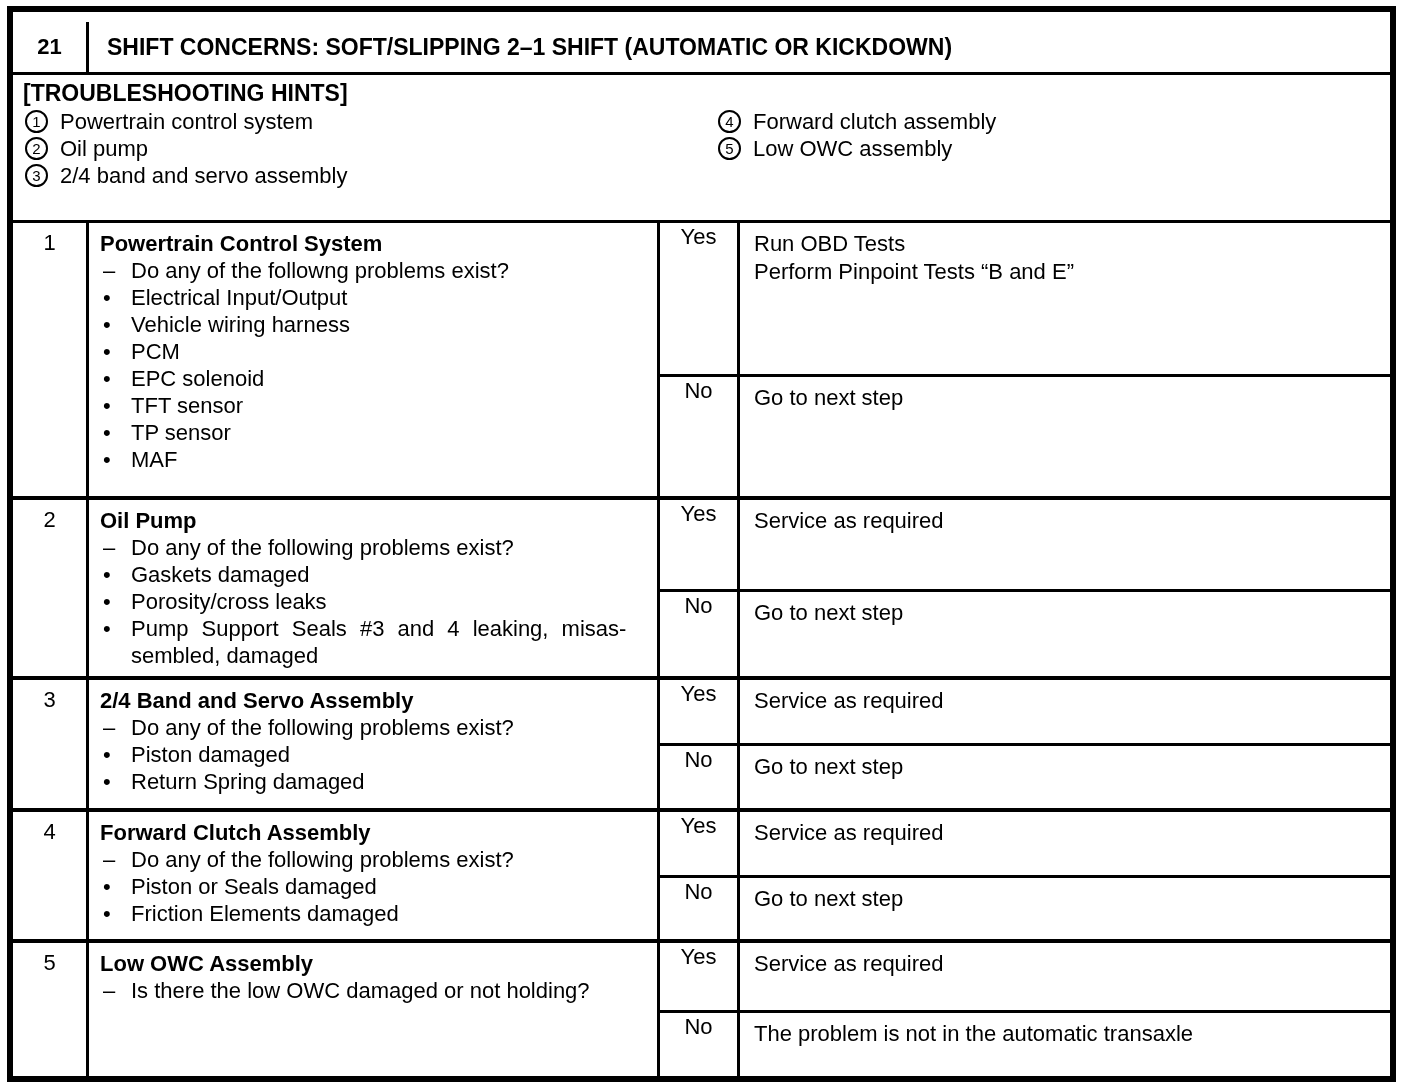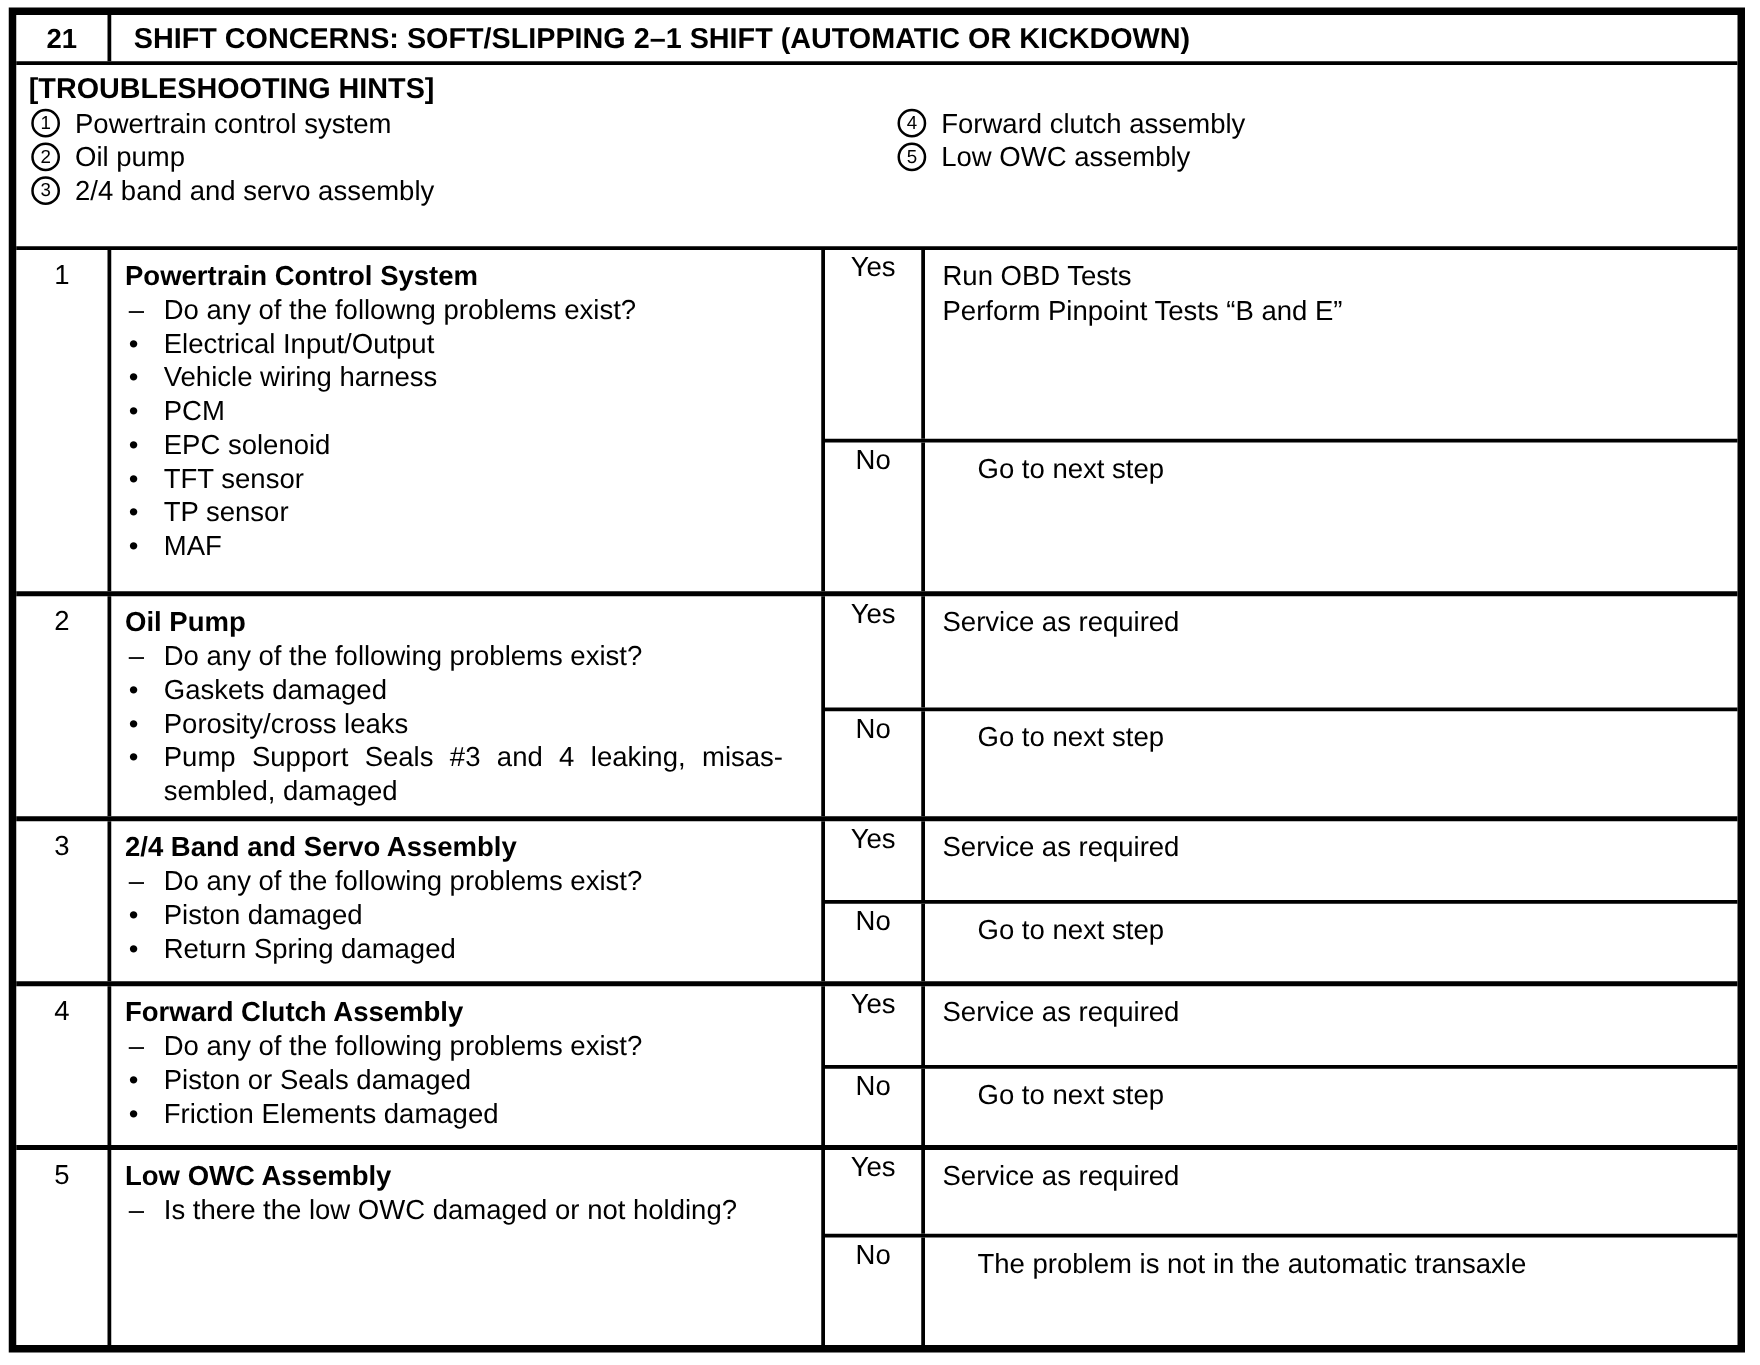--- a/index.html
+++ b/index.html
@@ -13,21 +13,21 @@
   }
   .frame {
     position: absolute; left: 7px; top: 6px;
     width: 1389px; height: 1076px;
     border: 6px solid #000;
     display: flex; flex-direction: column;
     background: #fff;
   }
 
   
-  .row-title { height: 40px; border-bottom: 3px solid #000; display: flex; }
+  .row-title { height: 53px; border-bottom: 3px solid #000; display: flex; margin-top: 10px; }
   .cell-num {
     width: 76px; border-right: 3px solid #000;
     display: flex; align-items: center; justify-content: center;
     font-weight: bold; font-size: 22px;
   }
   .cell-title {
     flex: 1; display: flex; align-items: center;
     padding-left: 18px; font-weight: bold; font-size: 23px;
   }
 
@@ -61,21 +61,21 @@
     width: 76px; border-right: 3px solid #000;
     text-align: center; padding-top: 7px; font-size: 22px;
   }
   .c-insp {
     width: 571px; border-right: 3px solid #000;
     padding: 7px 10px 0 11px; font-size: 22px; line-height: 27px;
   }
   .c-right { flex: 1; display: flex; flex-direction: column; }
   .sub { display: flex; }
   .sub.yes { border-bottom: 3px solid #000; }
-  .sub.no  { flex: 1; gap: 28px; }
+  .sub.no  { flex: 1; }
   .c-yn {
     width: 80px; border-right: 3px solid #000; flex: none;
     text-align: center; padding-top: 1px; font-size: 22px;
   }
   .c-action { flex: 1; padding: 7px 24px 0 14px; font-size: 22px; line-height: 28px; }
 
   .insp-title { font-weight: bold; }
   .item { display: flex; }
   .marker { width: 31px; flex: none; padding-left: 3px; }
   .itext { flex: 1; }

